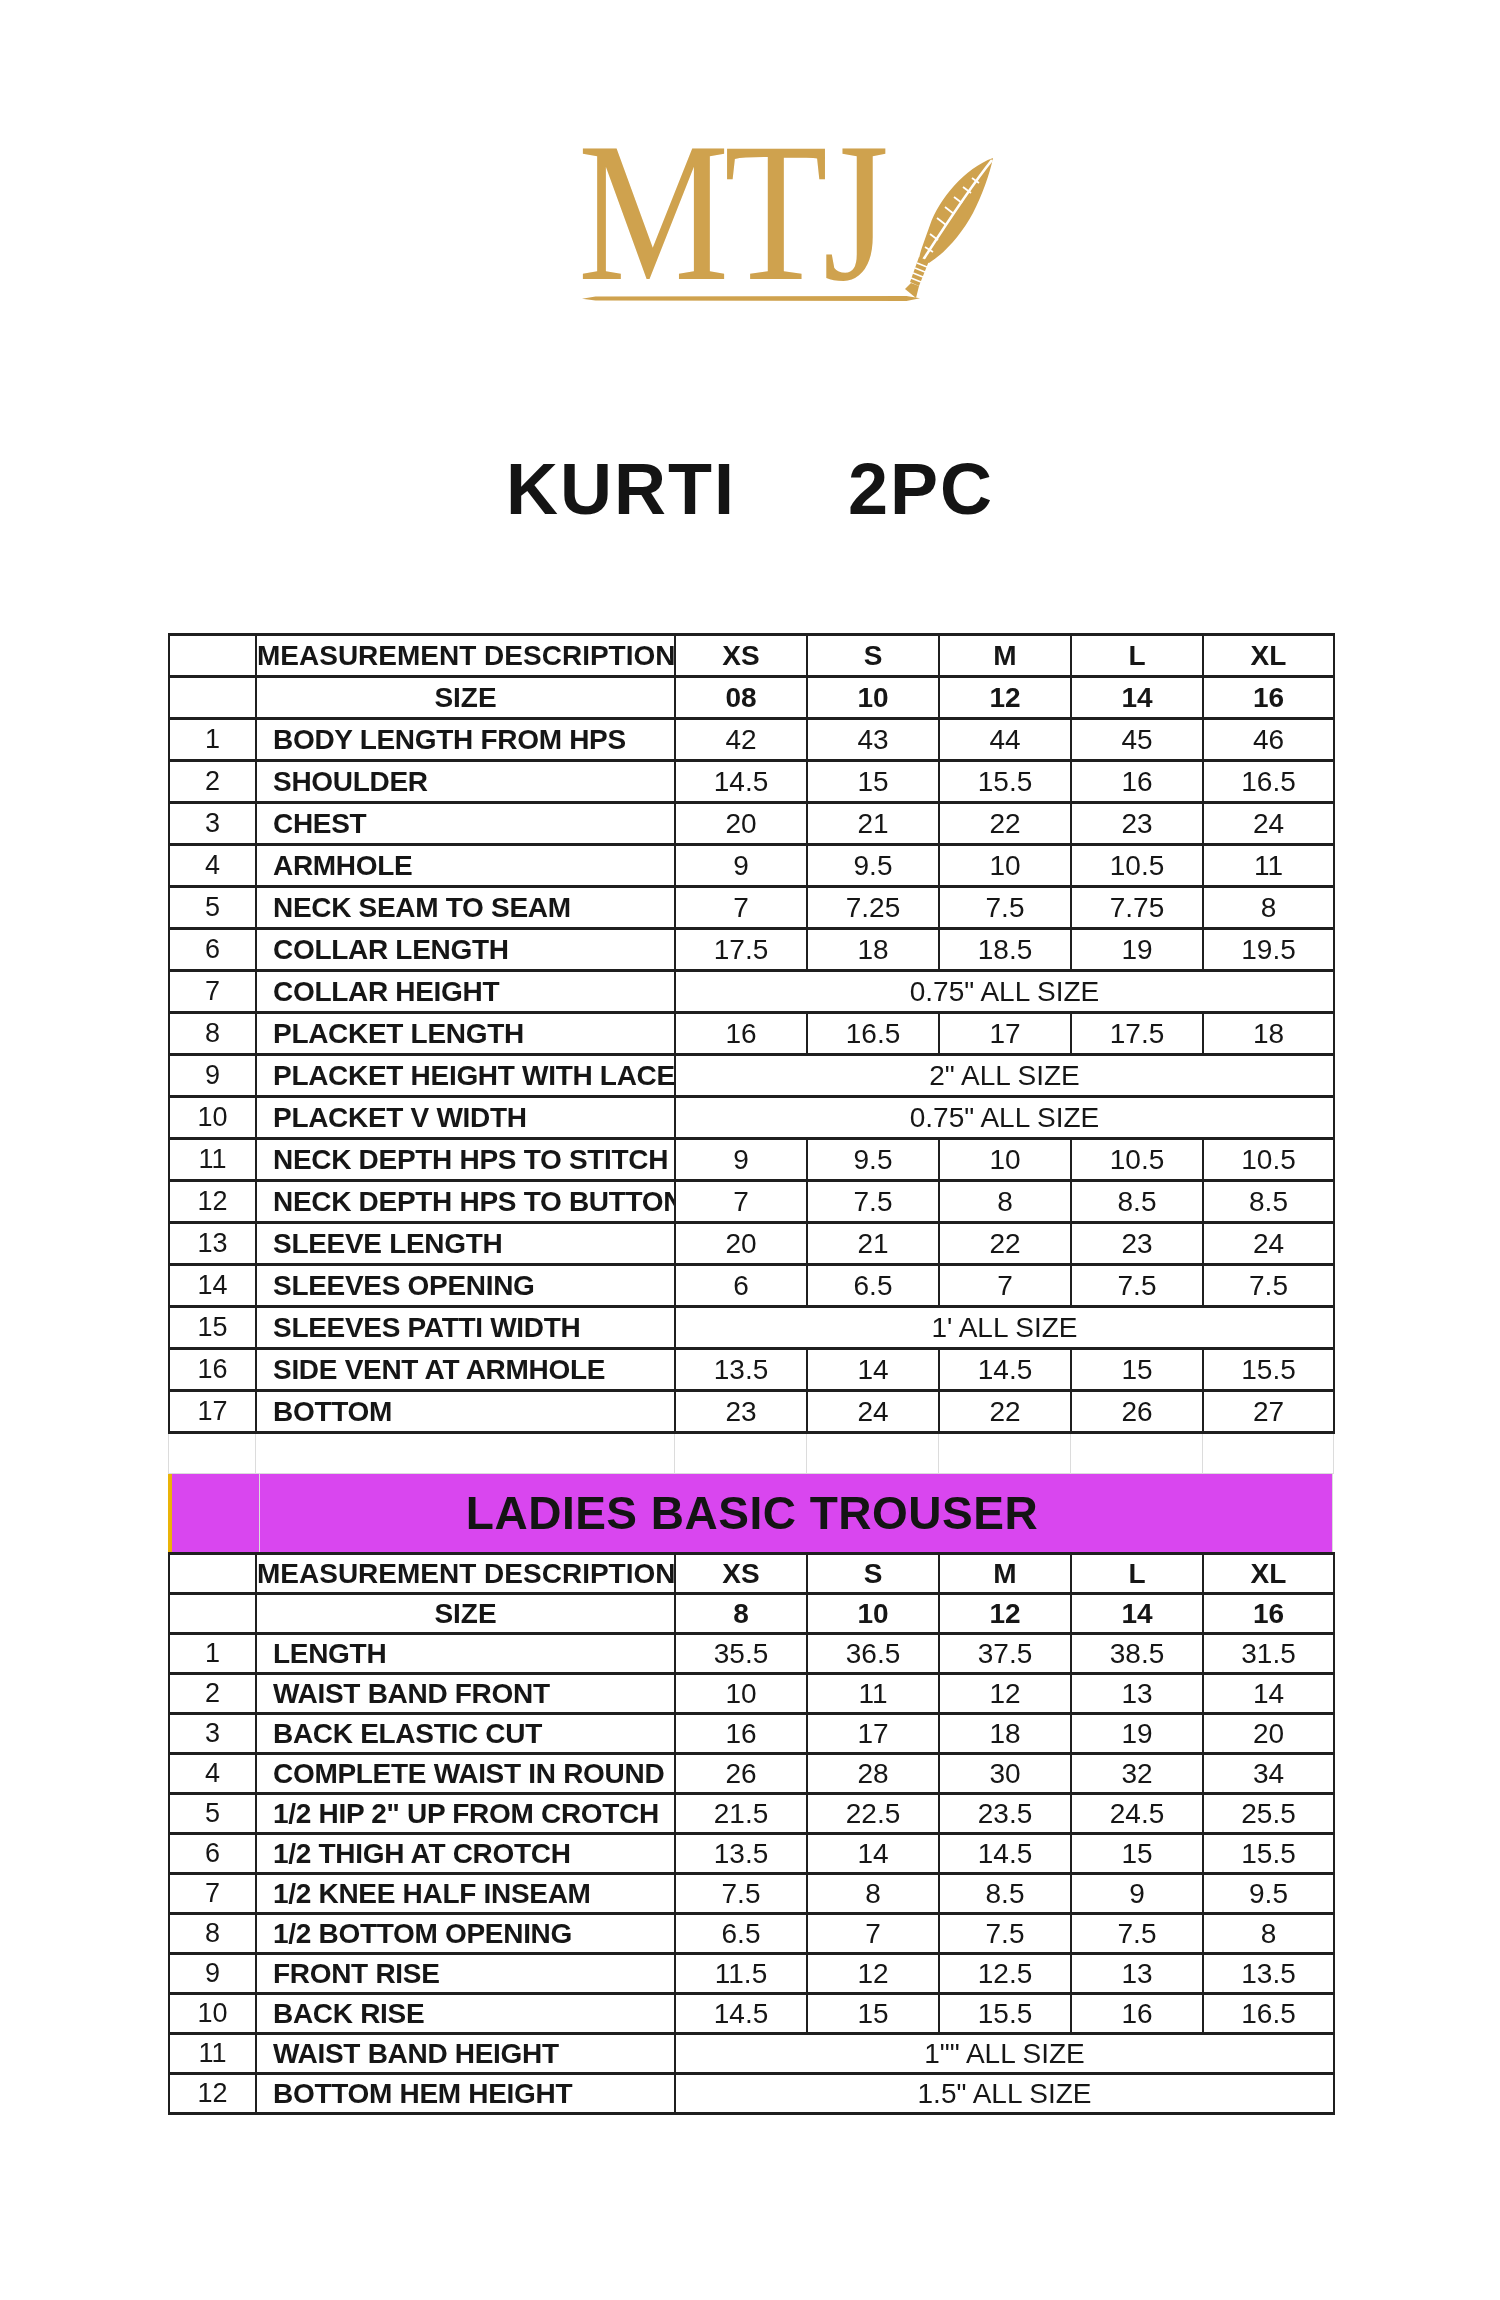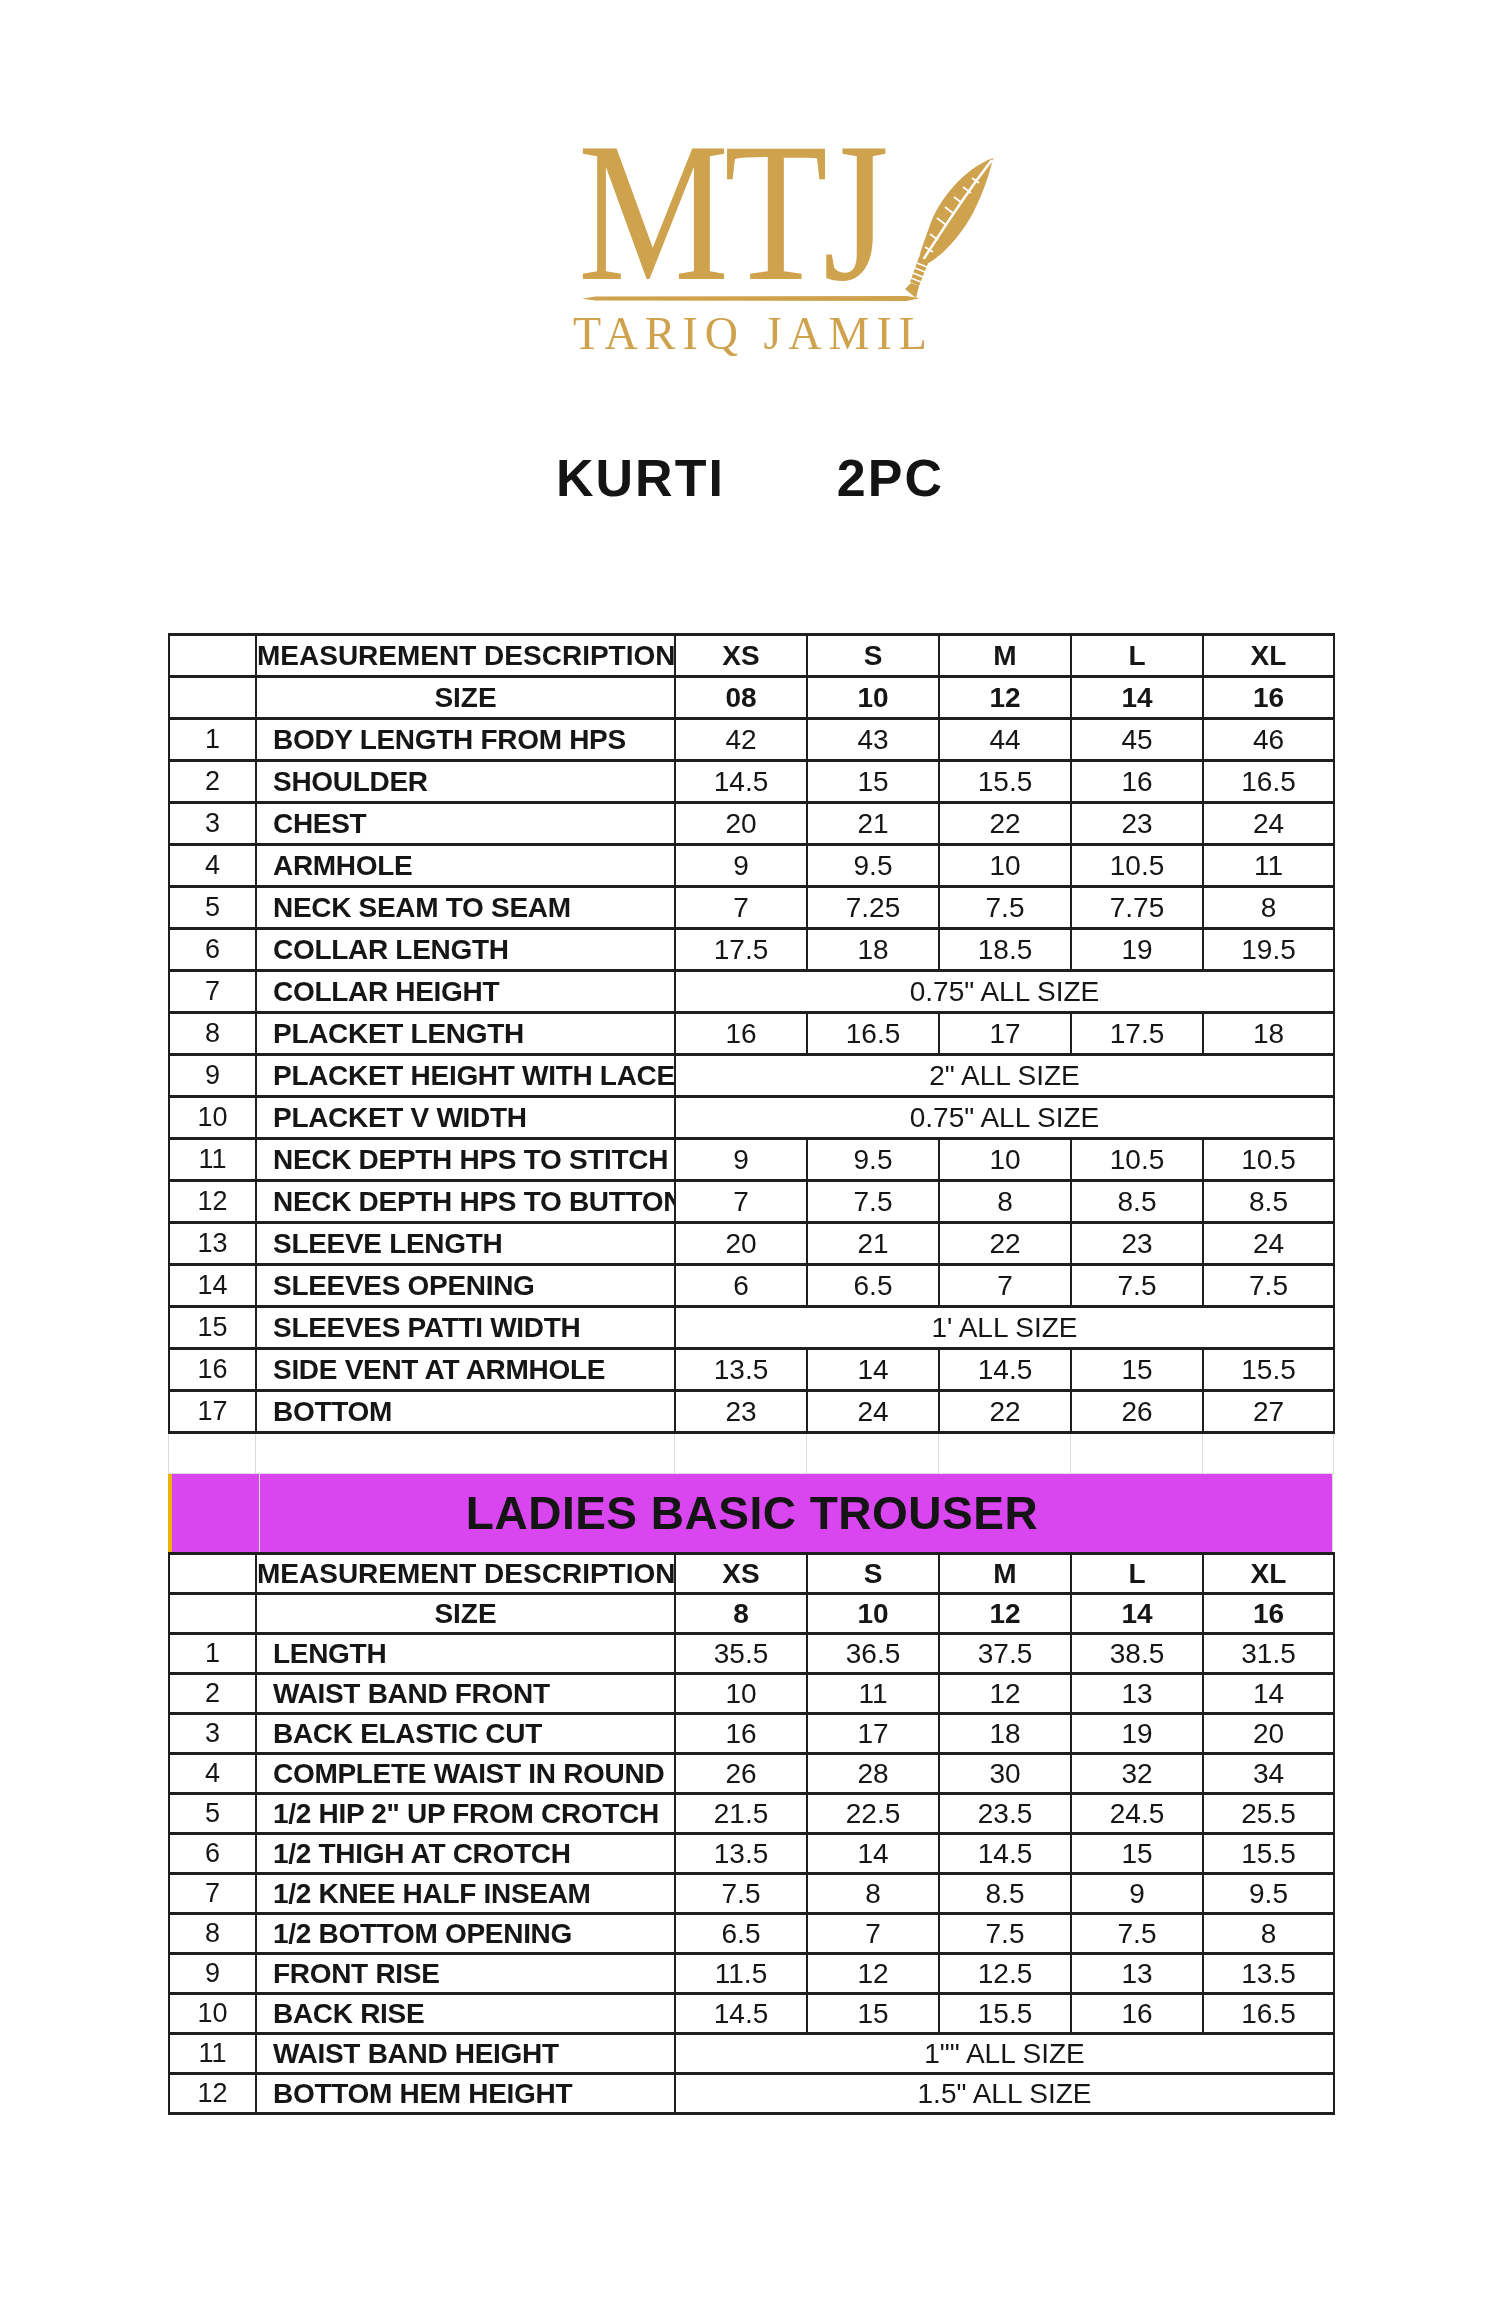--- a/index.html
+++ b/index.html
@@ -27,21 +27,21 @@
   .brand-wordmark {
     position:absolute; left:0; top:307px; width:1500px; text-align:center;
     font-family:"Liberation Serif", serif; font-size:46px; letter-spacing:7px;
     padding-left:7px; color:var(--gold); white-space:nowrap;
   }
 
   
   .page-title {
     position:absolute; left:0; top:448px; width:1500px;
     display:flex; justify-content:center; gap:112px;
-    font-size:52px; font-weight:bold; letter-spacing:2px; color:#141414;
+    font-size:72px; font-weight:bold; letter-spacing:2px; color:#141414;
   }
 
   
   .sheet { position:absolute; left:168px; top:633px; width:1165px;border-radius:27px; }
   table.size-table { border-collapse:collapse; table-layout:fixed; width:1165px; }
   .c-num   { width:87px; }  .c-desc  { width:419px; }
   .c-s1,.c-s2,.c-s3,.c-s4 { width:132px; } .c-s5 { width:131px; }
 
   table.size-table td {
     border-left:2px solid #1f1f1f; border-right:2px solid #1f1f1f;
@@ -82,21 +82,20 @@
   <div class="mtj-monogram">MTJ</div>
   <div class="logo-underline"></div>
   <svg class="quill" viewBox="0 0 114 150">
     <path d="M101,2 C73,12 47,43 38,69 C32,86 28,96 27,103 L37,107 C53,97 69,79 81,57 C90,40 98,17 101,2 Z" fill="#CFA24E"></path>
     <path d="M100,4 C76,34 51,73 31,104" stroke="#ffffff" stroke-width="2.6" fill="none"></path>
     <path d="M45,62 L54,69 M53,51 L62,58 M62,41 L70,47 M71,31 L79,37 M80,22 L87,27 M38,78 L46,84 M33,91 L41,96" stroke="#ffffff" stroke-width="1.8"></path>
     <path d="M27,101 L37,105 L27,130 L18,126 Z" fill="#CFA24E"></path>
     <path d="M25,107 L35,111 M23,112 L33,116 M21,117 L31,121 M19,122 L29,126" stroke="#ffffff" stroke-width="1.6"></path>
     <path d="M19,127 L27,130 L24,142 L13,133 Z" fill="#CFA24E"></path>
   </svg>
-  <div class="brand-wordmark">TARIQ JAMIL</div>
 </div>
 
 <div class="page-title">
   <span>KURTI</span>
   <span>2PC</span>
 </div>
 
 <div class="sheet">
 
   <table class="size-table" id="kurti-table">

